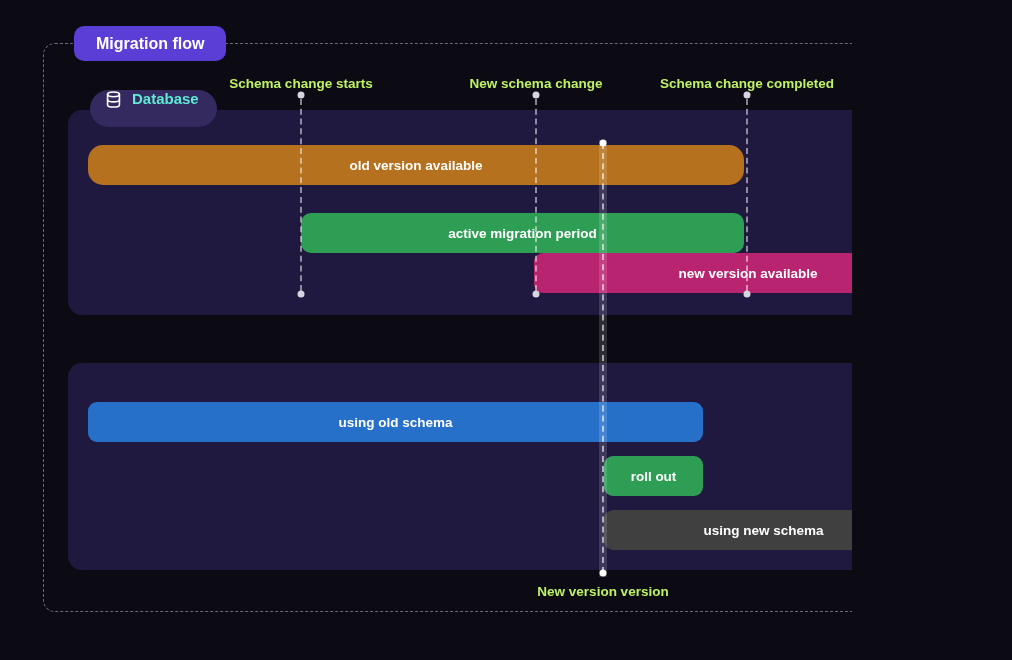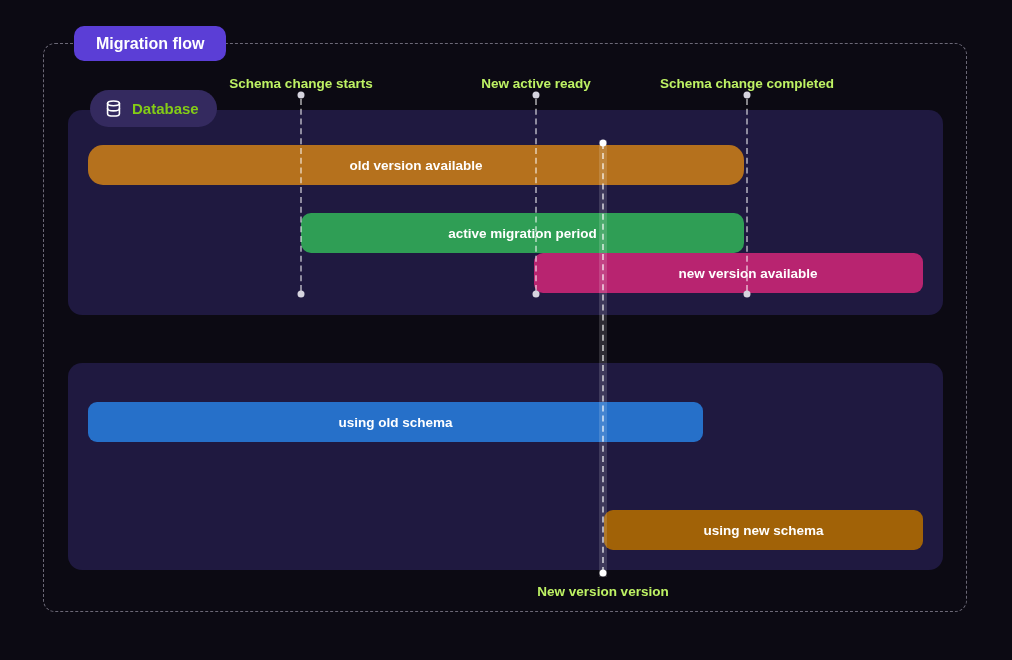--- a/index.html
+++ b/index.html
@@ -1,19 +1,19 @@
 <!DOCTYPE html>
 <html><head>
 <meta charset="utf-8">
 <style>
   * { margin: 0; padding: 0; box-sizing: border-box; }
   html,body { background:#0c0a13; }
   .stage {
     position: relative;
-    width: 1012px; height: 660px;
+    width: 852px; height: 660px;
     background:#0c0a13;
     font-family:"Liberation Sans", sans-serif;
     overflow: hidden;
     color:#f2f1f7;
   }
   .frame {
     position:absolute; left:43px; top:43px; width:924px; height:569px;
     border:1.5px dashed #6b6876; border-radius:12px;
   }
   .title-badge {
@@ -25,22 +25,22 @@
   }
   .lane-panel {
     position:absolute; left:68px; width:875px;
     background:#1f1940; border-radius:14px; z-index:1;
   }
   .panel-db  { top:110px; height:205px; }
   .panel-app { top:363px; height:207px; }
   .lane-pill {
     position:absolute; height:37px;
     background:#342a5f; border-radius:19px;
-    display:flex; align-items:center; gap:9px; padding:0 18px 0 14px;
-    font-size:15px; font-weight:bold; color:#84cc16; z-index:6;
+    display:flex; gap:9px; padding:0 18px 0 14px;
+    font-size:15px; font-weight:bold; color:#5eead4; z-index:6;
   }
   .pill-db  { left:90px; top:90px; }
   .pill-app { left:90px; top:347px; }
   .lane-pill svg { display:block; }
   .bar {
     position:absolute; height:40px; border-radius:9px;
     display:flex; align-items:center; justify-content:center;
     font-size:13.5px; font-weight:bold; color:#fff; z-index:2;
   }
   .bar-old-db   { left:88px;  top:145px; width:656px; }
@@ -77,21 +77,21 @@
 
 <div class="stage">
 
   <div class="frame"></div>
 
   <div class="title-badge">
     <span>Migration flow</span>
   </div>
 
   <div class="event-label" style="left:301px">Schema change starts</div>
-  <div class="event-label" style="left:536px">New active ready</div>
+  <div class="event-label" style="left:536px">New schema change</div>
   <div class="event-label" style="left:747px">Schema change completed</div>
 
   <div class="dot" style="left:301px; top:95px"></div>
   <div class="vline" style="left:300px"></div>
   <div class="dot" style="left:301px; top:294px"></div>
 
   <div class="dot" style="left:536px; top:95px"></div>
   <div class="vline" style="left:535px"></div>
   <div class="dot" style="left:536px; top:294px"></div>
 
@@ -111,21 +111,22 @@
     <span>Database</span>
   </div>
 
   <div class="bar bar-old-db" style="background-color: rgb(181, 113, 29); border-radius: 15px;">old version available</div>
   <div class="bar bar-active" style="background-color: rgb(47, 158, 85);">active migration period</div>
   <div class="bar bar-new-db" style="background-color: rgb(184, 36, 112);">new version available</div>
 
   <div class="lane-panel panel-app"></div>
 
   <div class="bar bar-old-app" style="background-color: rgb(38, 112, 201);">using old schema</div>
-  <div class="bar bar-new-app" style="background-color: #a16207;">using new schema</div>
+  <div class="bar bar-rollout" style="background-color: rgb(47, 158, 85);">roll out</div>
+  <div class="bar bar-new-app" style="background-color: #404040;">using new schema</div>
 
   <div class="deploy-band"></div>
   <div class="deploy-line"></div>
   <div class="dot" style="left:603px; top:143px; background:#ffffff"></div>
   <div class="dot" style="left:603px; top:573px; background:#ffffff"></div>
   <div class="event-label event-label-bottom" style="left:603px">New version version</div>
 
 </div>
 
 </body></html>

